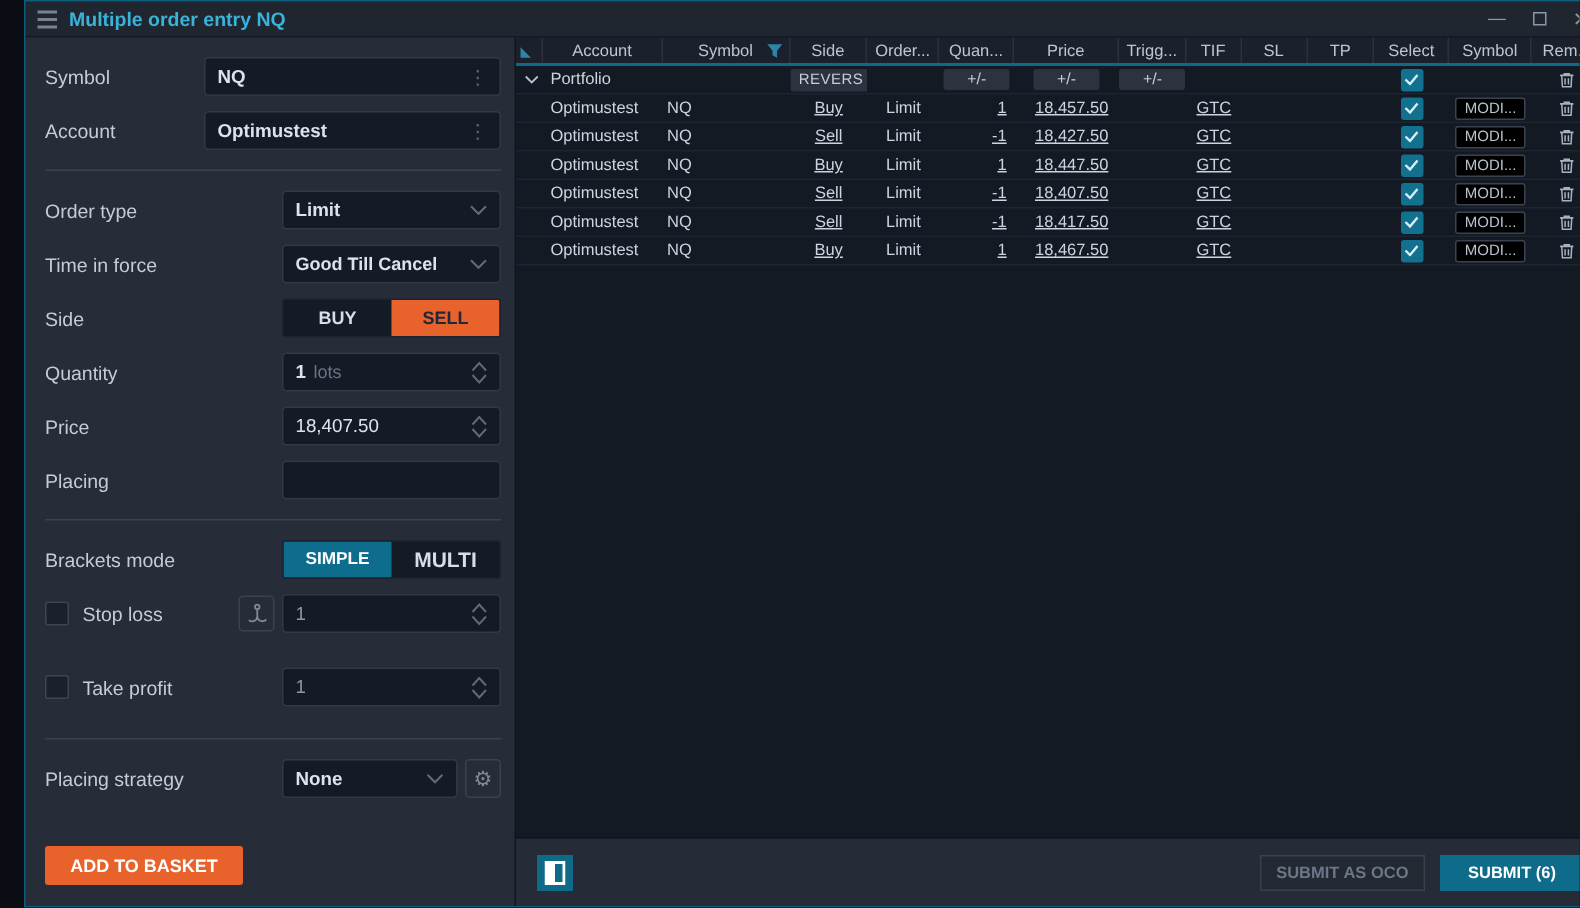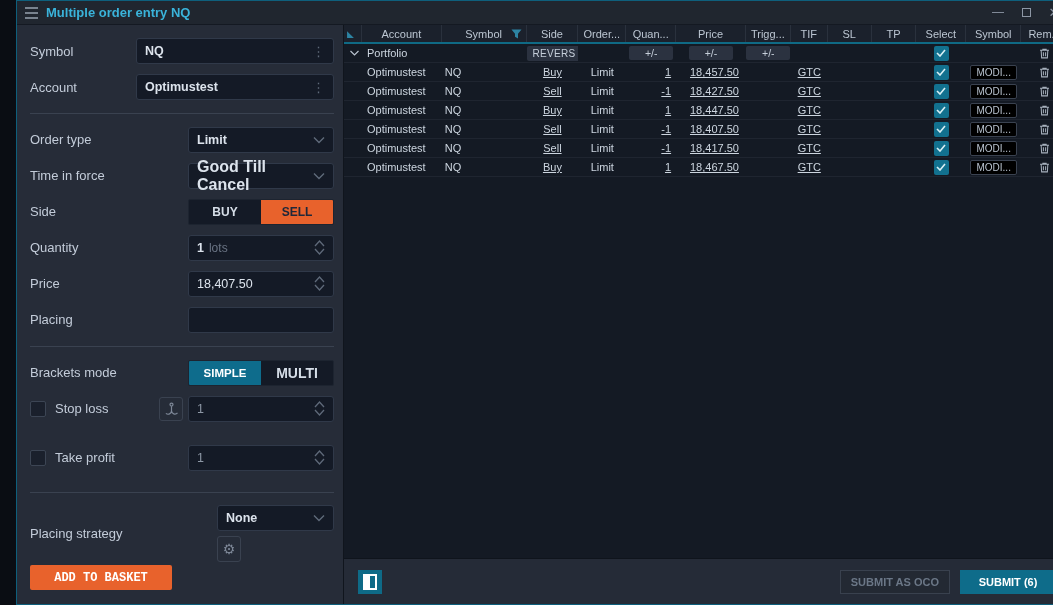--- a/index.html
+++ b/index.html
@@ -48,28 +48,28 @@
   .cb { width:16px; height:16px; background:#1a202c; border:1px solid #3c4554;
         border-radius:2px; margin-right:9px; cursor:pointer; flex:0 0 16px; }
   .hook-btn { width:24px; height:24px; border:1px solid #3a4250; border-radius:3px;
               display:flex; align-items:center; justify-content:center; color:#7e8898;
               margin-left:auto; margin-right:5px; cursor:pointer; }
   .hook-btn + .ctrl { margin-left:0; }
   .dis { color:#8d97a5; }
   .row-tp { margin-top:18px; }
   .div-late { margin-top:16px; }
 
-  .strategy-wrap { margin-left:auto; display:flex; gap:5px;flex-direction:column; }
+  .strategy-wrap { margin-left:auto; display:flex; gap:5px; }
   .strategy-wrap .sel { width:117px; position:relative; }
   .gear-btn { width:24px; height:26px; border:1px solid #3a4250; border-radius:3px;
               display:flex; align-items:center; justify-content:center; color:#7e8898;
               font-size:14px; cursor:pointer; }
-  .basket-btn { margin:auto 0 14px 13px; width:142px; height:26px; background:#e8622c;
+  .basket-btn { margin:auto 0 14px 13px; width:132px; height:26px; background:#e8622c;
                 border:none; border-radius:2px; color:#fff; font-weight:bold; font-size:12px;
-                font-family:Liberation Mono, monospace; display:flex; align-items:center; justify-content:center; cursor:pointer; }
+                font-family:Liberation Sans, sans-serif; display:flex; align-items:center; justify-content:center; cursor:pointer; }
   .comment-input { width:100%; height:26px; background:#141a26; border:1px solid #303949;
                    border-radius:3px; color:#dce3ec; font-size:12.5px; padding:0 8px; outline:none; }
 
   
   .right { flex:1; display:flex; flex-direction:column; background:#141a24; min-width:0; }
   .tablewrap { flex:1; overflow:hidden; font-size:11px; color:#ccd5df; }
   .thead { display:flex; height:19px; background:#1b212c; border-bottom:2px solid #0f6a85;
            color:#bcc6d2; }
   .th { display:flex; align-items:center; justify-content:center; border-right:1px solid #2a313d;
         position:relative; font-size:11px; }
@@ -169,21 +169,21 @@
                 </svg>
             </span>
           </div>
         </div>
       </div>
 
       <div class="frow">
         <span class="lbl">Time in force</span>
         <div class="ctrl">
           <div class="fieldbox">
-            <span class="val" style="font-size:16px">Good Till Cancel</span>
+            <span class="val" style="font-size:12px">Good Till Cancel</span>
             <span class="chev">
               <svg width="12" height="8" viewBox="0 0 12 8">
                   <polyline points="1,1.5 6,6.5 11,1.5" fill="none" stroke="currentColor" stroke-width="1.4"></polyline>
                 </svg>
             </span>
           </div>
         </div>
       </div>
 
       <div class="frow">

